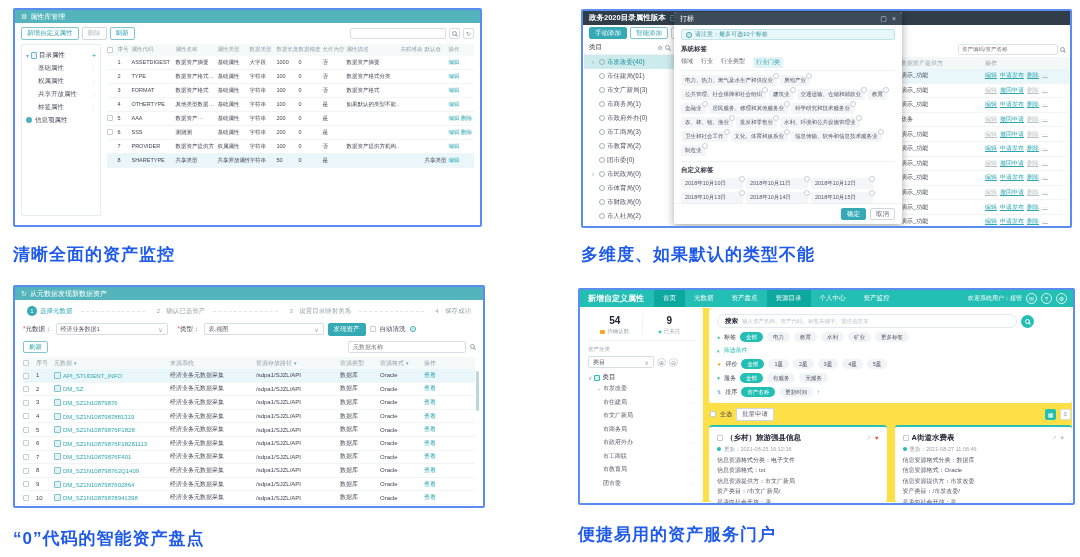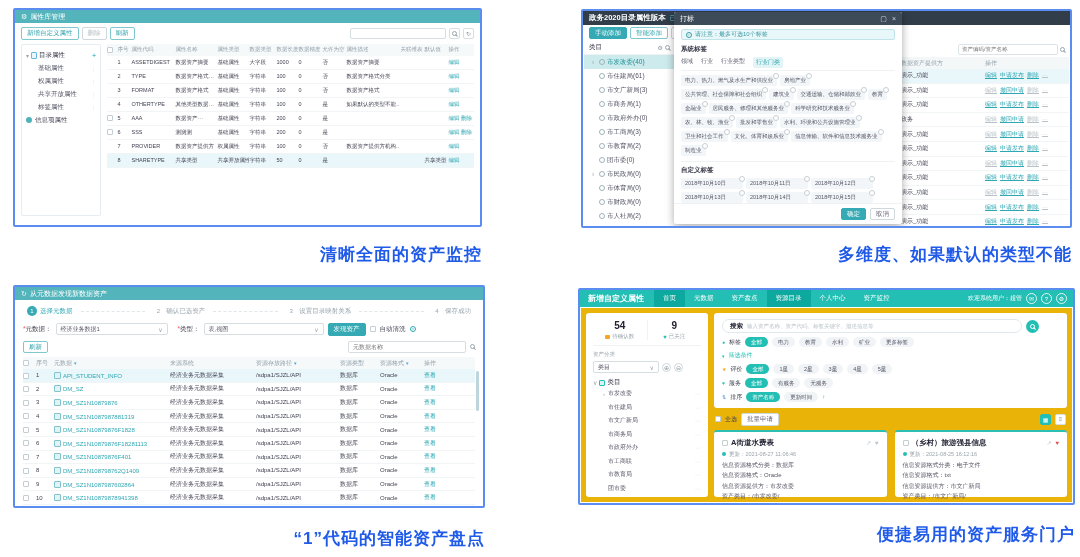--- a/index.html
+++ b/index.html
@@ -1,20 +1,20 @@
 <!DOCTYPE html>
 <html><head>
 <meta charset="utf-8">
 <style>
   *{box-sizing:border-box;margin:0;padding:0}
   html,body{background:#fff}
   body{font-family:"Liberation Sans","DejaVu Sans",sans-serif;color:#333}
   .canvas{position:relative;width:1080px;height:557px;background:#fff;overflow:hidden}
   .panel{position:absolute;background:#fff;border:2px solid #5b8df0;border-radius:2px;overflow:hidden}
-  .cap{position:absolute;text-align:right;font-size:17px;font-weight:bold;color:#1f5ae8;letter-spacing:1px}
+  .cap{position:absolute;text-align:left;font-size:17px;font-weight:bold;color:#1f5ae8;letter-spacing:1px}
 
   
   .tbar{height:13px;background:#53b5bb;color:#fff;font-size:7px;display:flex;align-items:center;gap:3px;padding:0 6px}
   .tbar .tic{font-size:7px;opacity:.9}
   .bt{font-size:6.5px;line-height:1;padding:2px 5px;background:#fff;border:1px solid #cfd8dc;border-radius:2px;color:#667}
   .bt-teal{border-color:#7fc8cf;color:#2fa2ad}
   .bt-fill{background:#35aab4;border-color:#35aab4;color:#fff}
   .bt-dis{color:#b7c0c6}
   .cbx{display:inline-block;width:6px;height:6px;border:1px solid #c3ced4;border-radius:1px;background:#fff;vertical-align:middle}
   .mag{display:inline-block;position:relative;width:5px;height:5px;border:1px solid #9aa7ae;border-radius:50%}
@@ -101,21 +101,21 @@
   .bl-scroll{position:absolute;right:-4px;top:14px;width:3px;height:40px;background:#bcd6dc;border-radius:2px}
   .bl-foot{display:flex;align-items:center;gap:4px;padding:4px 8px;font-size:6px;color:#556}
 
   
   .br-nav{height:17px;background:#23bfb4;display:flex;align-items:center;color:#fff}
   .brand{font-size:8px;font-weight:bold;padding:0 10px 0 8px}
   .nav-it{font-size:6.5px;height:17px;display:flex;align-items:center;padding:0 9px}
   .nav-it.on{background:#0da99e}
   .br-wel{margin-left:auto;display:flex;align-items:center;gap:4px;font-size:6px;padding-right:6px}
   .wic{display:inline-flex;width:11px;height:11px;border:1px solid rgba(255,255,255,.85);border-radius:50%;align-items:center;justify-content:center;font-size:6px}
-  .br-body{position:absolute;left:1px;right:1px;top:18px;bottom:1px;background:#eab308;padding:5px;display:flex;gap:6px}
+  .br-body{position:absolute;left:1px;right:1px;top:18px;bottom:1px;background:#fde047;display:flex;gap:6px}
   .br-side{width:122px;background:#fff;border-radius:3px;padding:7px 7px;font-size:6px;color:#556;height:100%}
   .stats{display:flex;text-align:center;border-bottom:1px solid #f0f3f5;padding-bottom:5px}
   .stat{flex:1}
   .stat .num{font-size:10px;font-weight:bold;color:#223}
   .stat .lb{color:#99a6ad;font-size:5.5px;margin-top:2px;display:flex;align-items:center;justify-content:center;gap:2px}
   .sic-folder{display:inline-block;width:5px;height:4px;background:#f5a623;border-radius:1px}
   .sic-heart{color:#23bfb4;font-size:6px}
   .br-sec{color:#9aa7ab;font-size:5.5px;margin:5px 0 3px}
   .br-sel{display:flex;align-items:center;gap:3px}
   .br-sel .sel{width:66px}
@@ -891,21 +891,21 @@
     <div class="bl-foot">
       
       
       
       
       
       
     </div>
 
   </section>
-  <div class="cap" style="left:13px;top:527px;width:472px">“1”代码的智能资产盘点</div>
+  <div class="cap" style="left:13px;top:527px;width:472px">“0”代码的智能资产盘点</div>
 
   <section class="panel" style="left:578px;top:288px;width:497px;height:217px">
     <div class="br-nav">
       <span class="brand">新增自定义属性</span>
       <span style="display:flex">
 
           <span class="nav-it on">首页</span>
 
           <span class="nav-it">元数据</span>
 
@@ -1074,56 +1074,56 @@
           <span>全选</span>
           <button class="bt">批量申请</button>
           <span class="spacer"></span>
           <span class="view on">▦</span>
           <span class="view">≡</span>
         </div>
         <div class="cards">
           <div class="card">
             <div class="card-h">
               <span class="cbx"></span>
+              <span class="ct">（乡村）旅游强县信息</span>
+              <span class="card-ic">
+                <span>↗</span>
+                <span class="heart red">♥</span>
+              </span>
+            </div>
+            <div class="meta">
+                <span class="dotc"></span>
+                <span>更新：2021-08-25 16:12:16</span>
+              </div>
+            <div class="fl">信息资源格式分类：电子文件</div>
+            <div class="fl">信息资源格式：txt</div>
+            <div class="fl">信息资源提供方：市文广新局</div>
+            <div class="fl">资产类目：/市文广新局/</div>
+            <div class="fl">是否向社会开放：否</div>
+
+          </div>
+          <div class="card">
+            <div class="card-h">
+              <span class="cbx"></span>
               <span class="ct">A街道水费表</span>
               <span class="card-ic">
                 <span>↗</span>
                 <span class="heart">♥</span>
               </span>
             </div>
             <div class="meta">
                 <span class="dotc"></span>
                 <span>更新：2021-08-27 11:06:46</span>
               </div>
             <div class="fl">信息资源格式分类：数据库</div>
             <div class="fl">信息资源格式：Oracle</div>
             <div class="fl">信息资源提供方：市发改委</div>
             <div class="fl">资产类目：/市发改委/</div>
             <div class="fl">是否向社会开放：是</div>
 
           </div>
-          <div class="card">
-            <div class="card-h">
-              <span class="cbx"></span>
-              <span class="ct">（乡村）旅游强县信息</span>
-              <span class="card-ic">
-                <span>↗</span>
-                <span class="heart red">♥</span>
-              </span>
-            </div>
-            <div class="meta">
-                <span class="dotc"></span>
-                <span>更新：2021-08-25 16:12:16</span>
-              </div>
-            <div class="fl">信息资源格式分类：电子文件</div>
-            <div class="fl">信息资源格式：txt</div>
-            <div class="fl">信息资源提供方：市文广新局</div>
-            <div class="fl">资产类目：/市文广新局/</div>
-            <div class="fl">是否向社会开放：否</div>
-
-          </div>
         </div>
       </div>
     </div>
   </section>
   <div class="cap" style="left:578px;top:523px;width:497px">便捷易用的资产服务门户</div>
 
 </div>
 
 </body></html>

